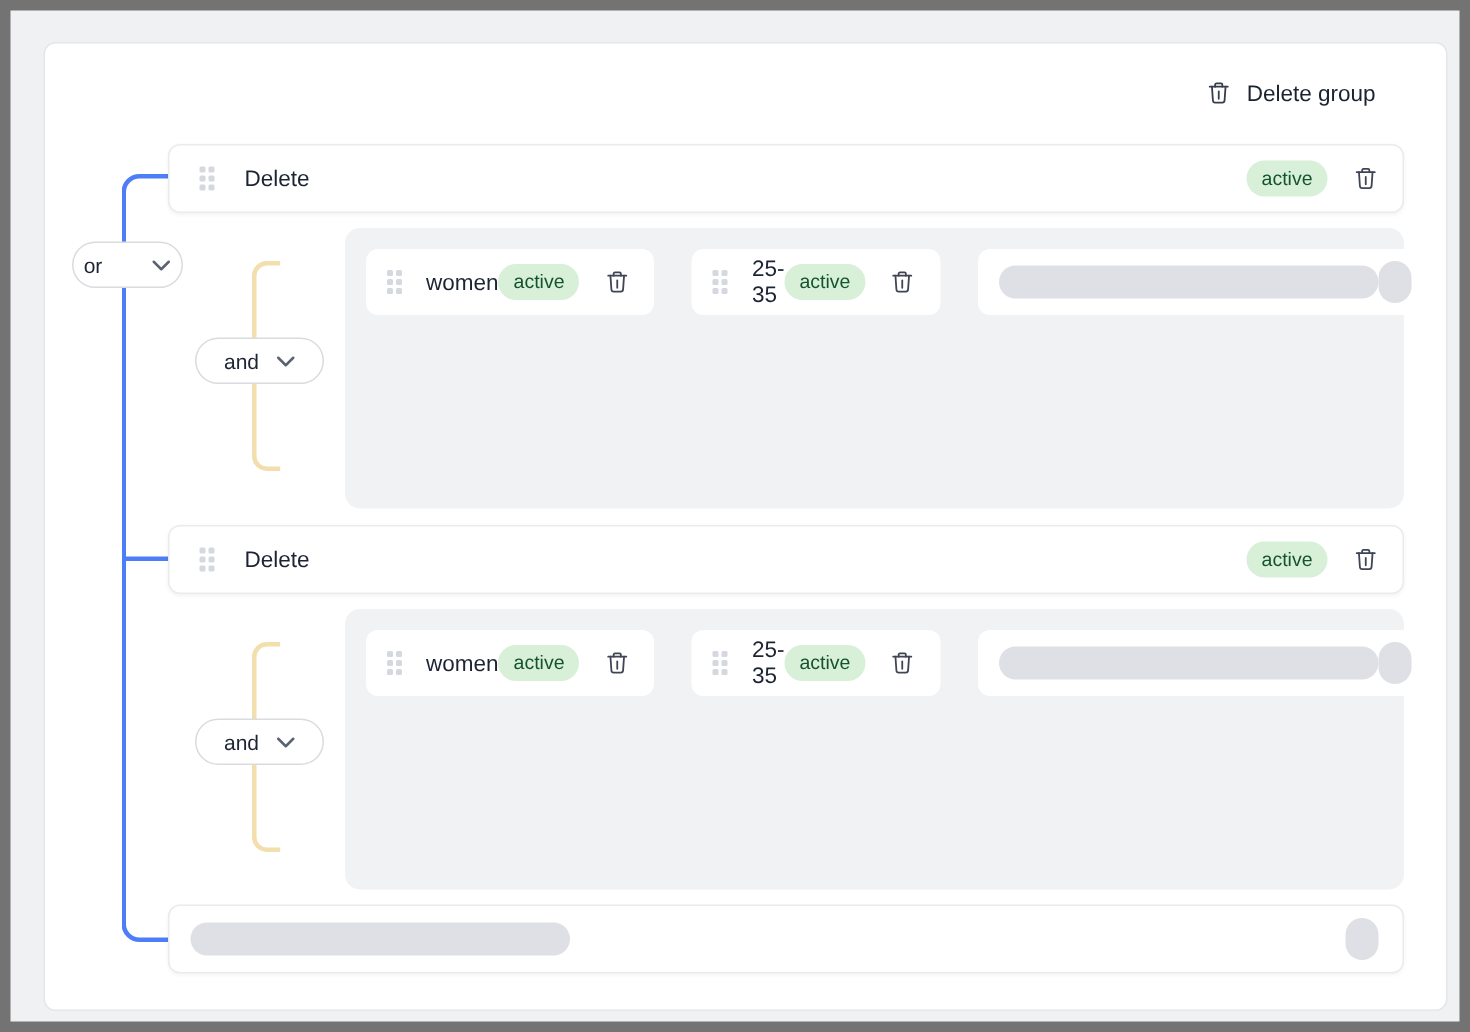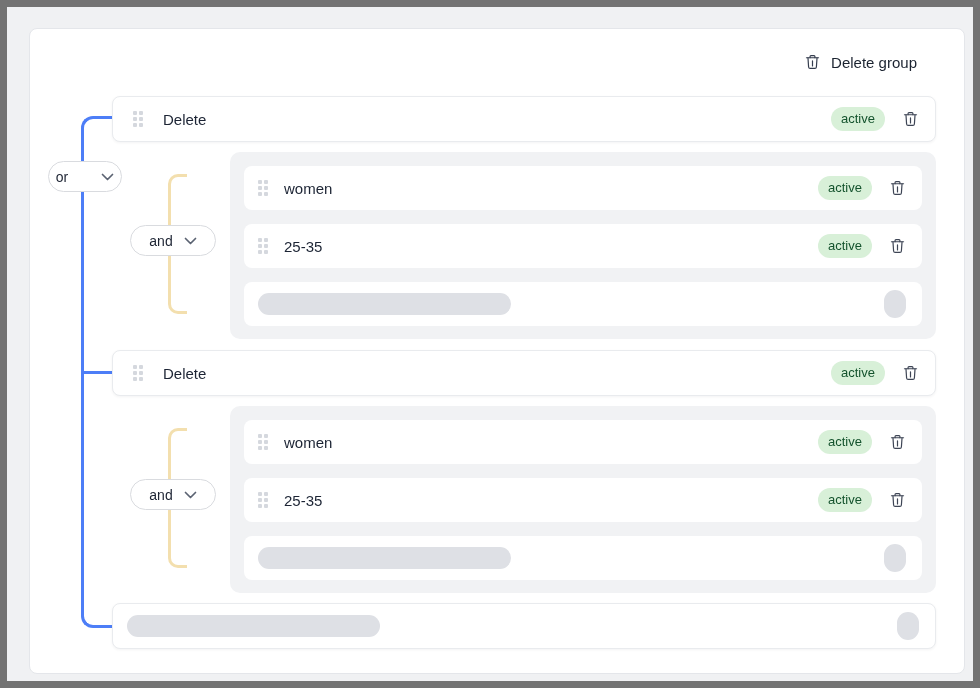--- a/index.html
+++ b/index.html
@@ -50,21 +50,21 @@
   .rule-card{
     position:absolute;left:82px;width:824px;height:46px;box-sizing:border-box;z-index:2;
     background:#fff;border:1px solid #e9ebee;border-radius:8px;
     box-shadow:0 1px 3px rgba(20,25,40,.05);
     display:flex;align-items:center;padding:0 16px 0 20px;
   }
   .card-poland{top:67px;} .card-germany{top:321px;} .card-skeleton{top:574px;padding-left:14px;}
   .group-panel{
     position:absolute;left:200px;width:706px;height:187px;box-sizing:border-box;
     background:#f1f2f4;border-radius:10px;padding:14px;
-    display:flex;flex-direction:column;gap:14px;
+    display:flex;flex-direction:row;gap:25px;
   }
   .gp1{top:123px;} .gp2{top:377px;}
   .rule-row{
     height:44px;box-sizing:border-box;background:#fff;border-radius:8px;
     display:flex;align-items:center;padding:0 16px 0 14px;flex:0 0 44px;
   }
   .spacer{flex:1;}
   .rule-label{font-size:15px;color:#1c2434;margin-left:20px;}
   .rule-row .rule-label{margin-left:16px;}
   

